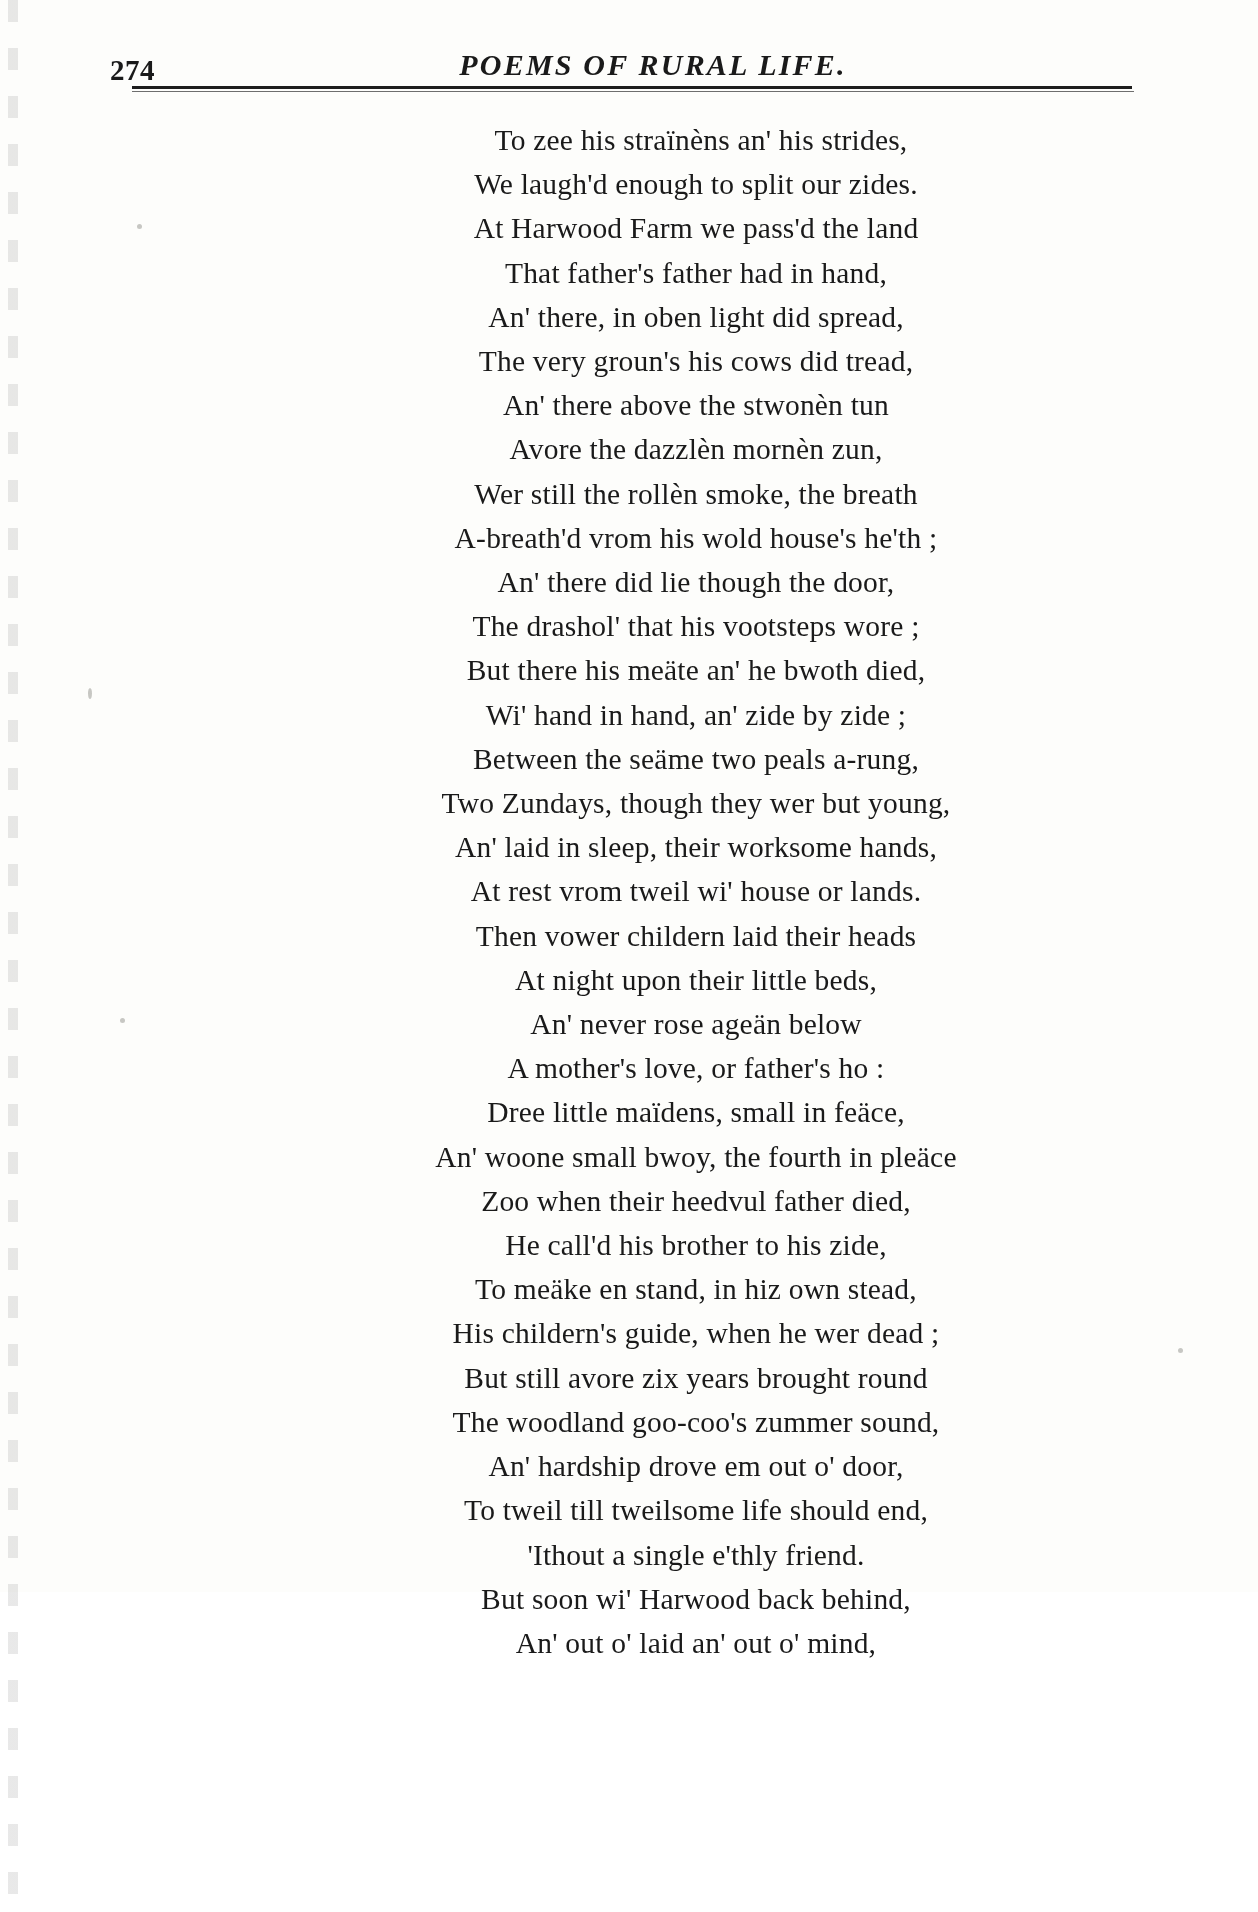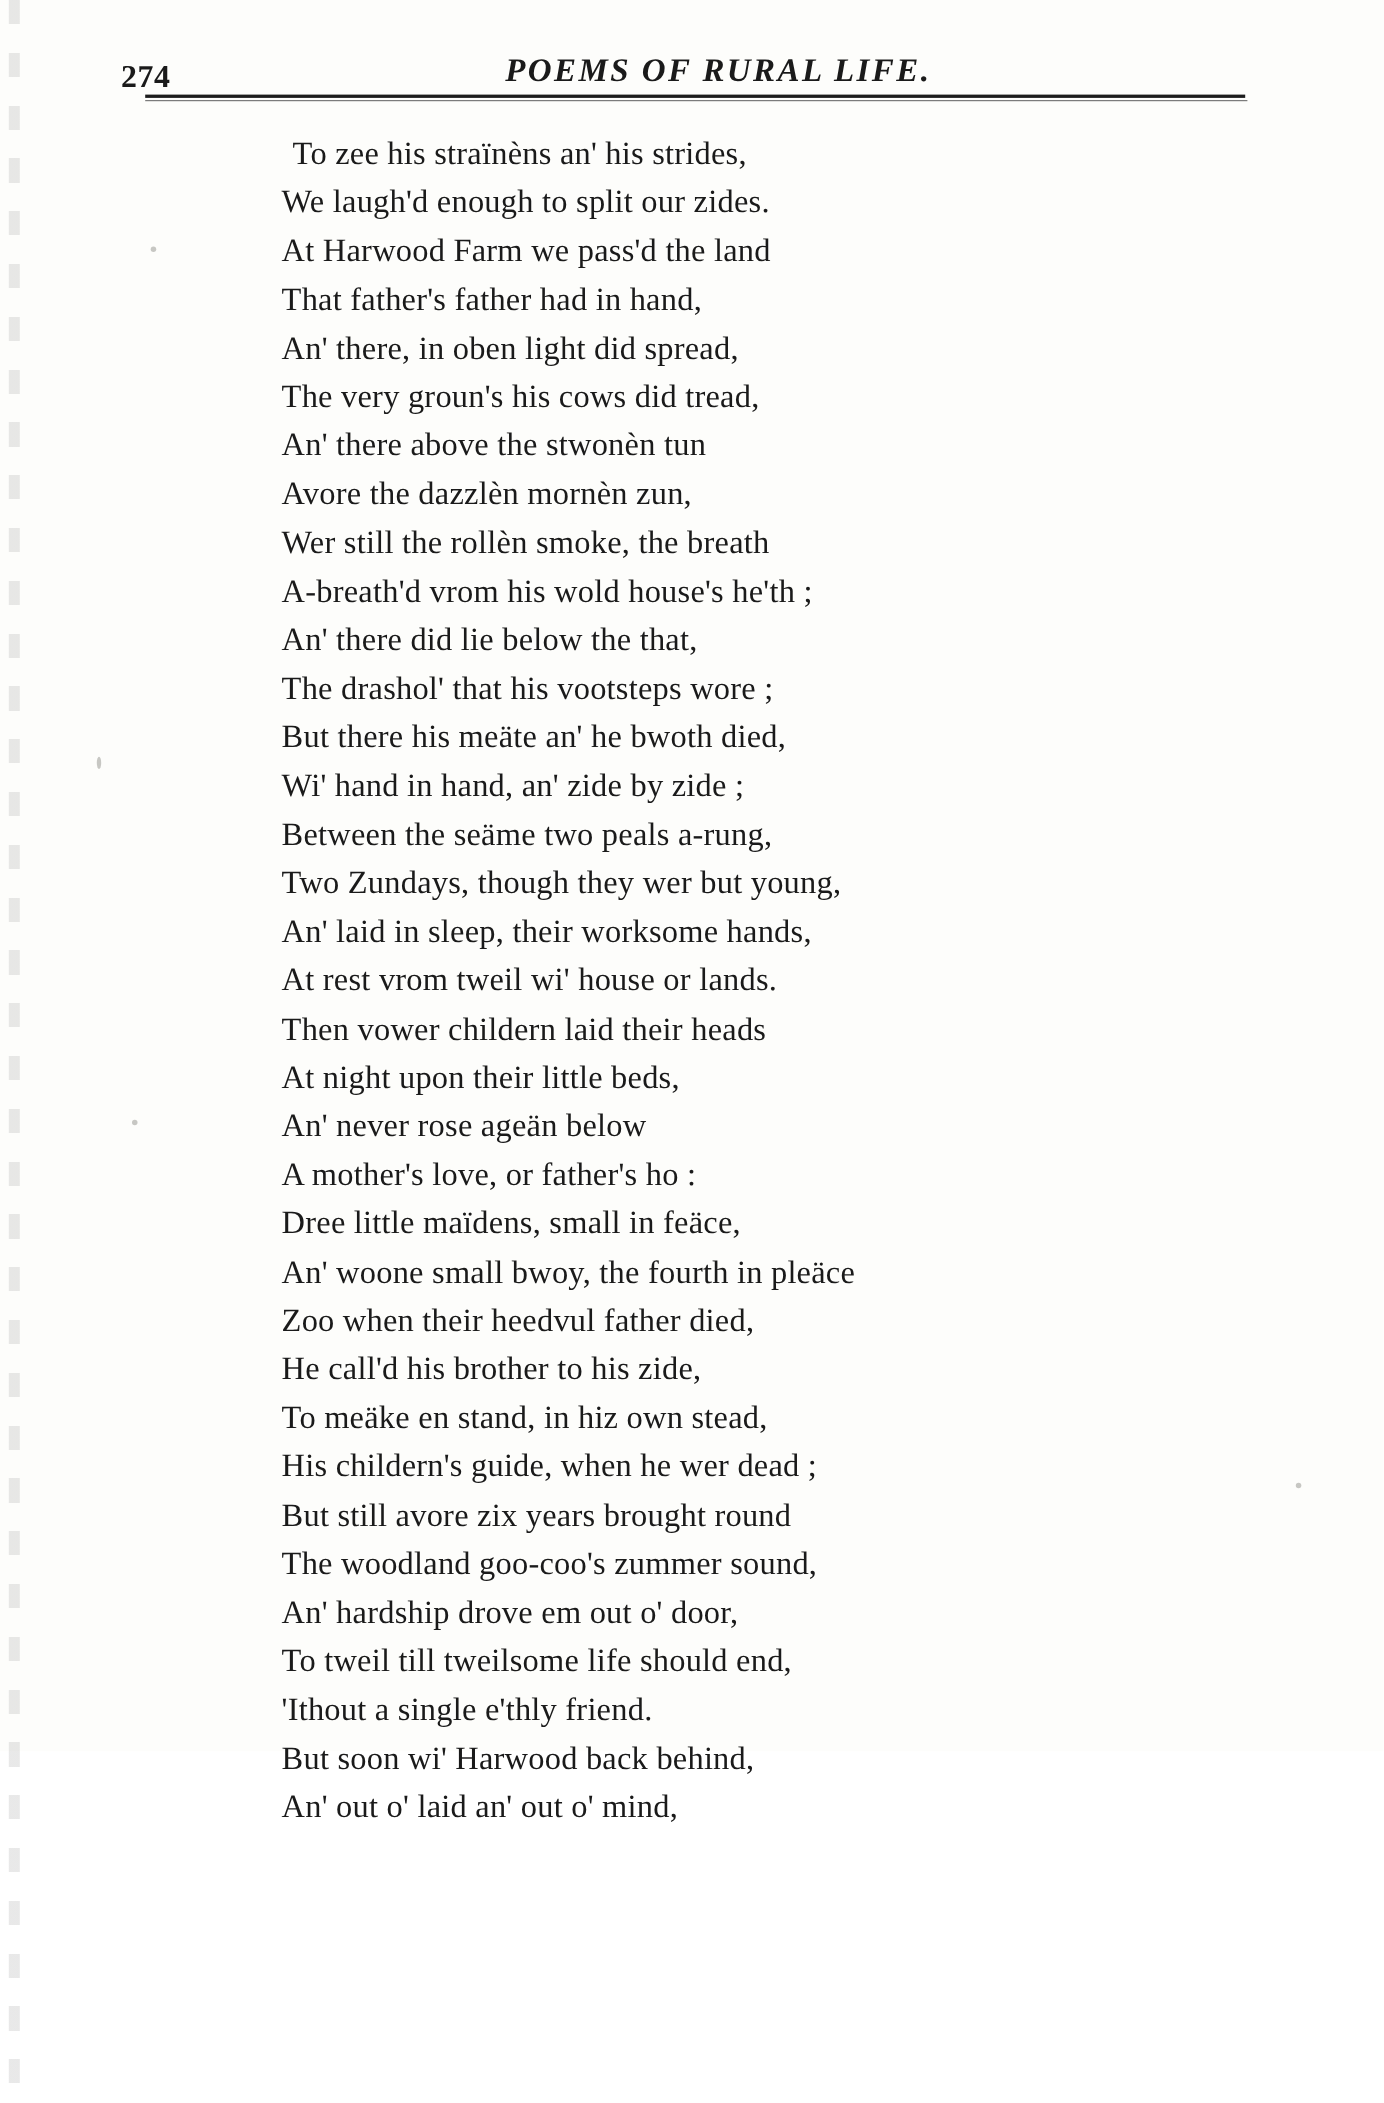--- a/index.html
+++ b/index.html
@@ -95,20 +95,21 @@
     left: 256px;
     top: 118px;
     width: 880px;
   }
   .line {
     font-size: 29.5px;
     line-height: 44.2px;
     white-space: pre;
     font-family: "Liberation Serif", serif;
     letter-spacing: 0.2px;
+    text-align: center;
   }
   .line.ind {
     padding-left: 10px;
   }
 </style>
 </head>
 <body>
 
 <div class="page">
 
@@ -130,21 +131,21 @@
     <div class="line ind">To zee his straïnèns an' his strides,</div>
     <div class="line">We laugh'd enough to split our zides.</div>
     <div class="line">At Harwood Farm we pass'd the land</div>
     <div class="line">That father's father had in hand,</div>
     <div class="line">An' there, in oben light did spread,</div>
     <div class="line">The very groun's his cows did tread,</div>
     <div class="line">An' there above the stwonèn tun</div>
     <div class="line">Avore the dazzlèn mornèn zun,</div>
     <div class="line">Wer still the rollèn smoke, the breath</div>
     <div class="line">A-breath'd vrom his wold house's he'th ;</div>
-    <div class="line">An' there did lie below the that,</div>
+    <div class="line">An' there did lie though the door,</div>
     <div class="line">The drashol' that his vootsteps wore ;</div>
     <div class="line">But there his meäte an' he bwoth died,</div>
     <div class="line">Wi' hand in hand, an' zide by zide ;</div>
     <div class="line">Between the seäme two peals a-rung,</div>
     <div class="line">Two Zundays, though they wer but young,</div>
     <div class="line">An' laid in sleep, their worksome hands,</div>
     <div class="line">At rest vrom tweil wi' house or lands.</div>
     <div class="line">Then vower childern laid their heads</div>
     <div class="line">At night upon their little beds,</div>
     <div class="line">An' never rose ageän below</div>

